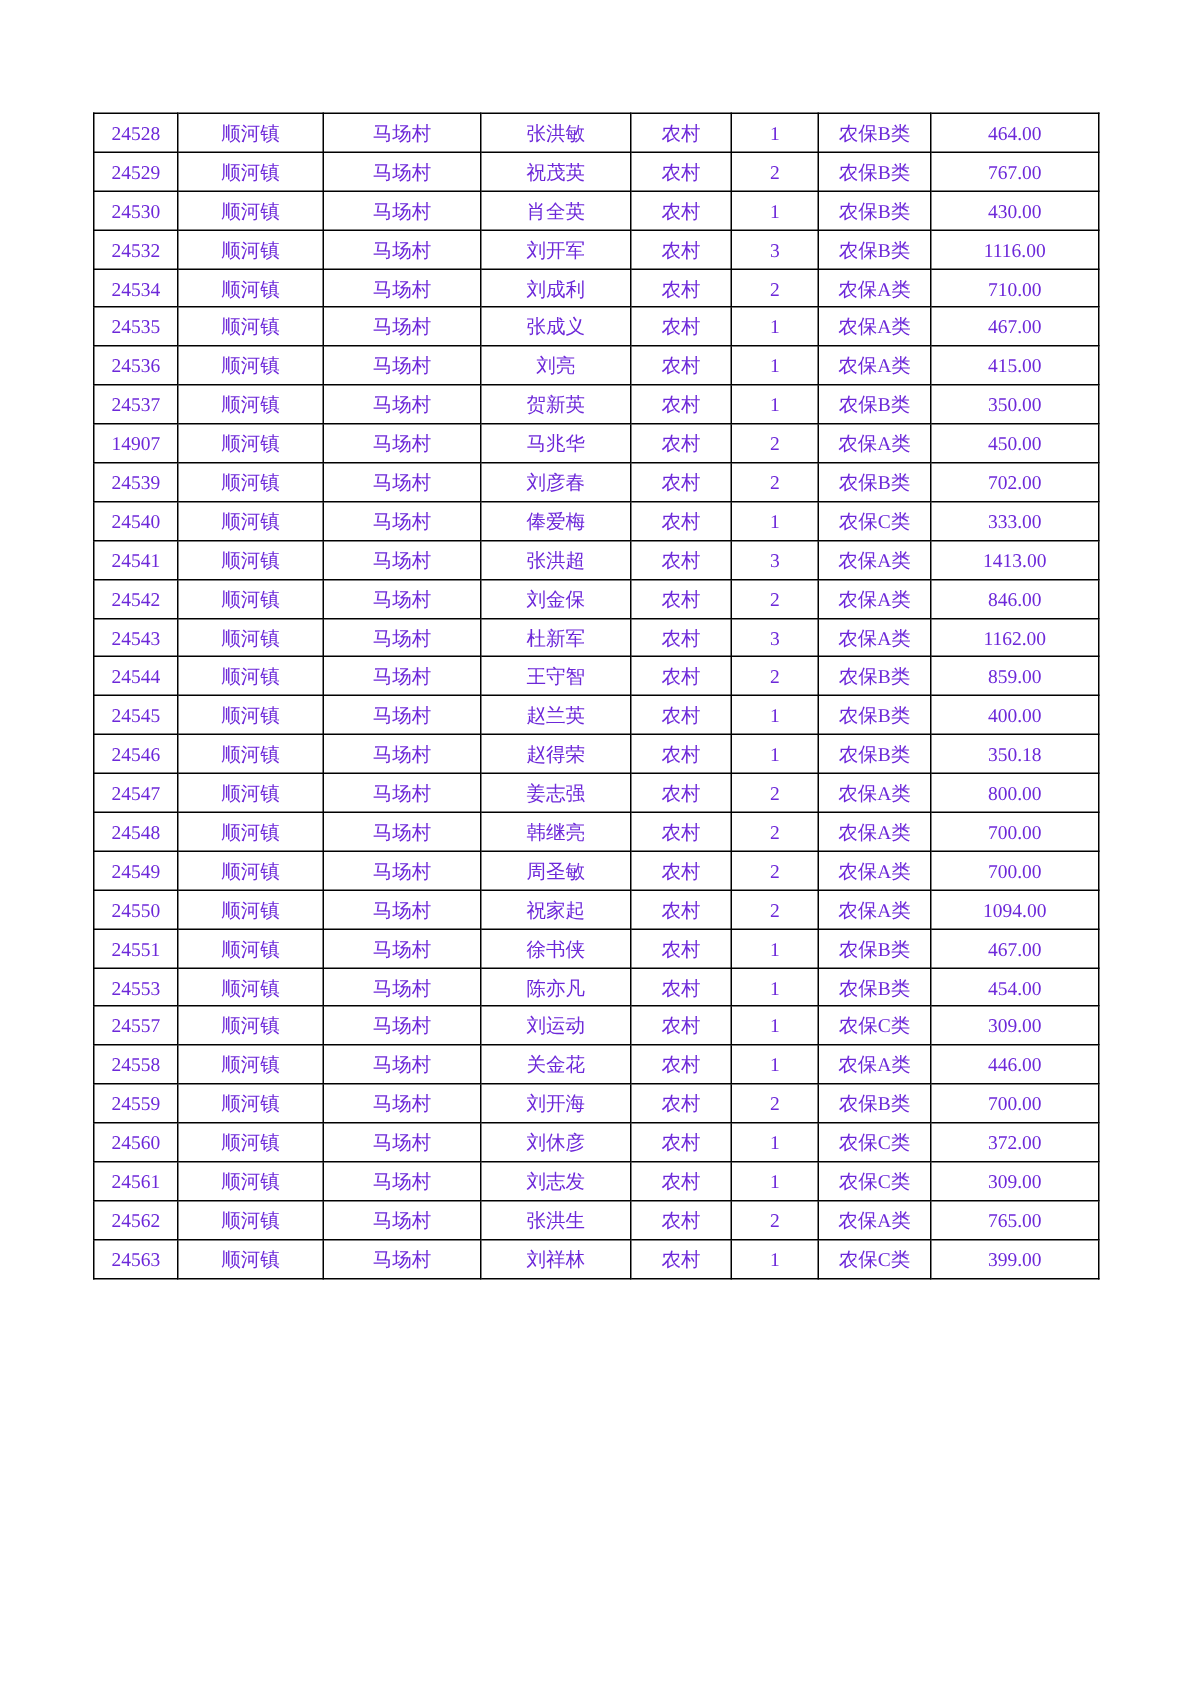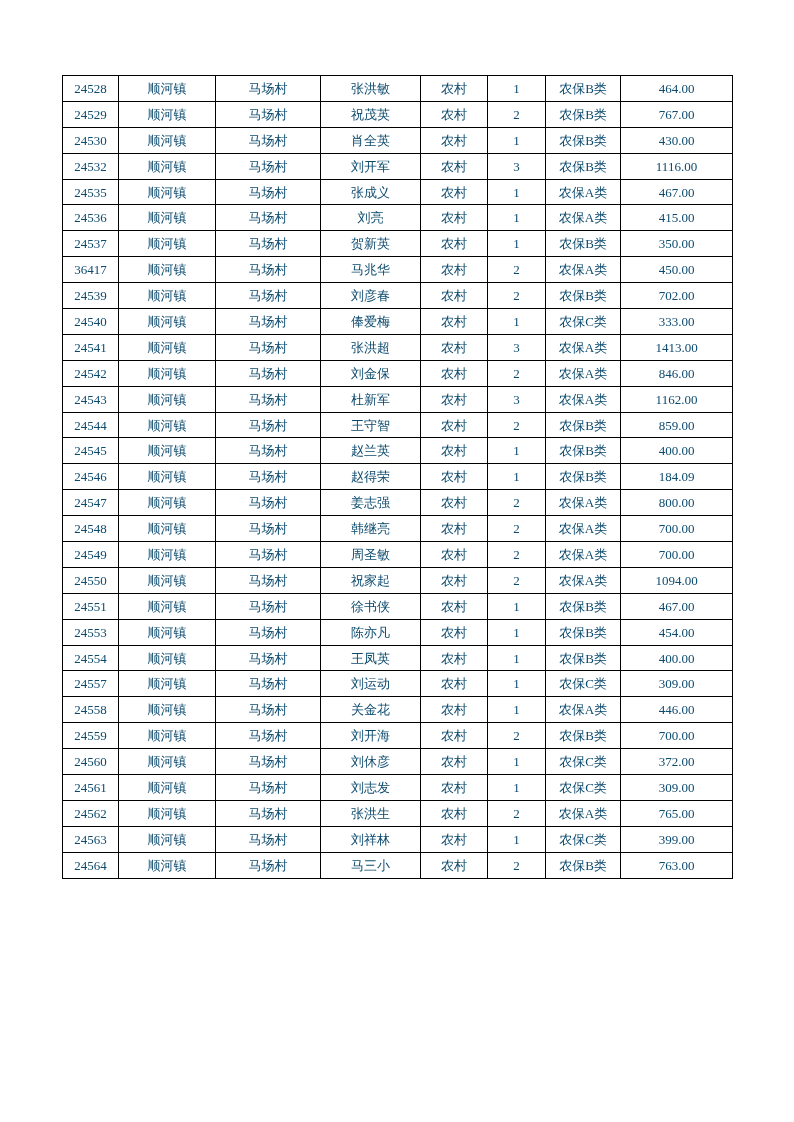--- a/index.html
+++ b/index.html
@@ -7,21 +7,21 @@
     padding: 0;
     background: #e8e8e8;
   }
   .sheet {
     position: relative;
     width: 794px;
     height: 1122px;
     margin: 0 auto;
     background: #ffffff;
     font-family: "Liberation Serif", "DejaVu Serif", serif;
-    color: #0c4a6e;
+    color: #6d28d9;
     overflow: hidden;
   }
   table.data-table {
     position: absolute;
     top: 75px;
     left: 62px;
     width: 670px;
     border-collapse: collapse;
     table-layout: fixed;
   }
@@ -88,20 +88,30 @@
           <td>24532</td>
           <td>顺河镇</td>
           <td>马场村</td>
           <td>刘开军</td>
           <td>农村</td>
           <td>3</td>
           <td>农保B类</td>
           <td>1116.00</td>
         </tr>
         <tr>
+          <td>24534</td>
+          <td>顺河镇</td>
+          <td>马场村</td>
+          <td>刘成利</td>
+          <td>农村</td>
+          <td>2</td>
+          <td>农保A类</td>
+          <td>710.00</td>
+        </tr>
+        <tr>
           <td>24535</td>
           <td>顺河镇</td>
           <td>马场村</td>
           <td>张成义</td>
           <td>农村</td>
           <td>1</td>
           <td>农保A类</td>
           <td>467.00</td>
         </tr>
         <tr>
@@ -118,21 +128,21 @@
           <td>24537</td>
           <td>顺河镇</td>
           <td>马场村</td>
           <td>贺新英</td>
           <td>农村</td>
           <td>1</td>
           <td>农保B类</td>
           <td>350.00</td>
         </tr>
         <tr>
-          <td>36417</td>
+          <td>14907</td>
           <td>顺河镇</td>
           <td>马场村</td>
           <td>马兆华</td>
           <td>农村</td>
           <td>2</td>
           <td>农保A类</td>
           <td>450.00</td>
         </tr>
         <tr>
           <td>24539</td>
@@ -205,21 +215,21 @@
           <td>400.00</td>
         </tr>
         <tr>
           <td>24546</td>
           <td>顺河镇</td>
           <td>马场村</td>
           <td>赵得荣</td>
           <td>农村</td>
           <td>1</td>
           <td>农保B类</td>
-          <td>184.09</td>
+          <td>350.18</td>
         </tr>
         <tr>
           <td>24547</td>
           <td>顺河镇</td>
           <td>马场村</td>
           <td>姜志强</td>
           <td>农村</td>
           <td>2</td>
           <td>农保A类</td>
           <td>800.00</td>
@@ -268,30 +278,20 @@
           <td>24553</td>
           <td>顺河镇</td>
           <td>马场村</td>
           <td>陈亦凡</td>
           <td>农村</td>
           <td>1</td>
           <td>农保B类</td>
           <td>454.00</td>
         </tr>
         <tr>
-          <td>24554</td>
-          <td>顺河镇</td>
-          <td>马场村</td>
-          <td>王凤英</td>
-          <td>农村</td>
-          <td>1</td>
-          <td>农保B类</td>
-          <td>400.00</td>
-        </tr>
-        <tr>
           <td>24557</td>
           <td>顺河镇</td>
           <td>马场村</td>
           <td>刘运动</td>
           <td>农村</td>
           <td>1</td>
           <td>农保C类</td>
           <td>309.00</td>
         </tr>
         <tr>
@@ -346,26 +346,16 @@
         </tr>
         <tr>
           <td>24563</td>
           <td>顺河镇</td>
           <td>马场村</td>
           <td>刘祥林</td>
           <td>农村</td>
           <td>1</td>
           <td>农保C类</td>
           <td>399.00</td>
-        </tr>
-        <tr>
-          <td>24564</td>
-          <td>顺河镇</td>
-          <td>马场村</td>
-          <td>马三小</td>
-          <td>农村</td>
-          <td>2</td>
-          <td>农保B类</td>
-          <td>763.00</td>
         </tr>
       </tbody>
   </table>
 </div>
 
 </body></html>

